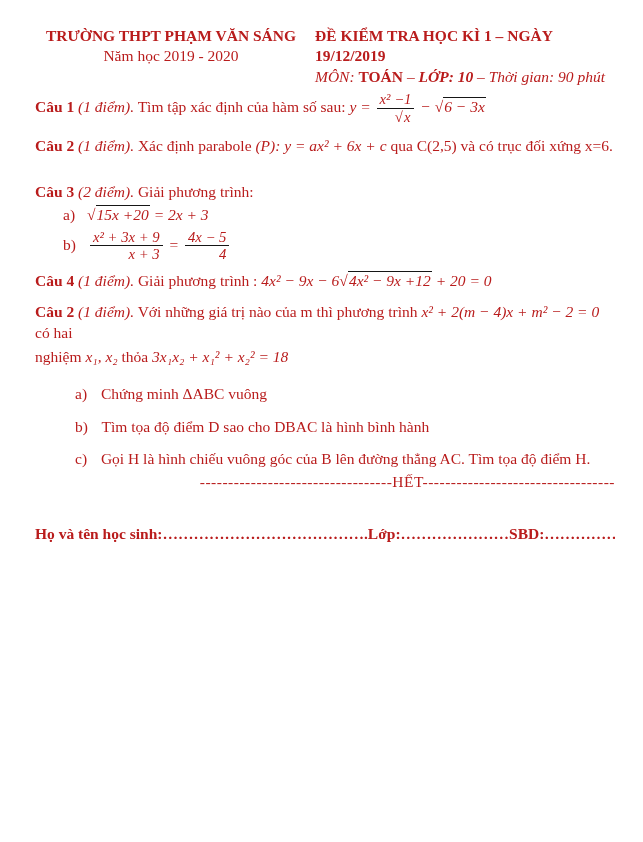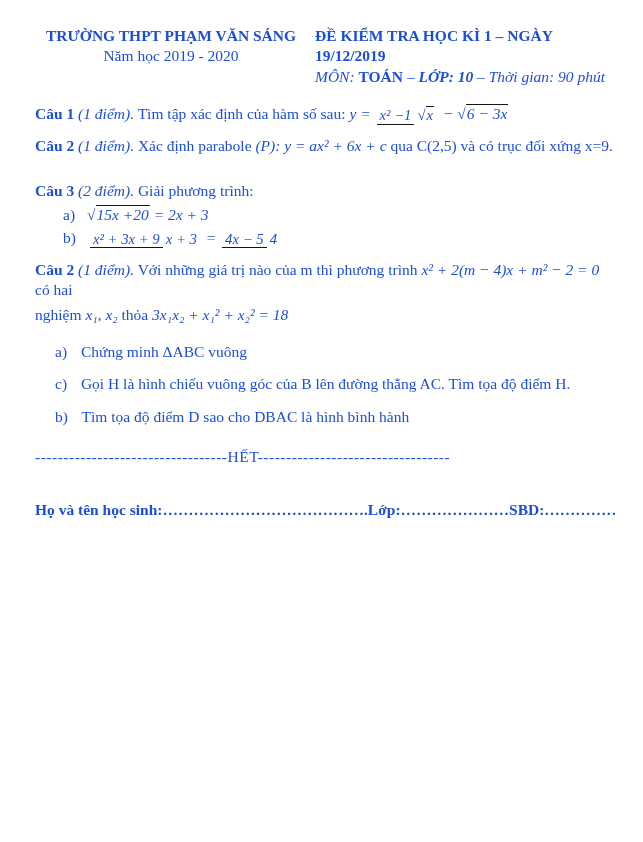--- a/index.html
+++ b/index.html
@@ -1,42 +1,42 @@
 <!DOCTYPE html>
 <html><head>
 <meta charset="utf-8">
 <style>
   html,body{margin:0;padding:0;background:#ffffff;}
   .page{
     width:643px;height:842px;background:#fff;box-sizing:border-box;
-    padding:26px 28px 0 35px;color:#1d4ed8;
+    padding:26px 28px 0 35px;color:#b91c1c;
     font-family:"Liberation Serif","DejaVu Serif",serif;
     font-size:15.5px;line-height:1.32;overflow:hidden;
   }
   .bold{font-weight:bold}
   .it{font-style:italic}
   .ul{}
   .header{display:flex}
   .header-left{width:272px;text-align:center}
   .header-right{flex:1;padding-left:8px}
   .official{margin-top:22px;margin-left:43px;letter-spacing:.3px}
   .q{margin-top:11px}
   .math{font-style:italic;white-space:nowrap}
-  .frac{display:inline-flex;flex-direction:row;vertical-align:middle;
+  .frac{display:inline-flex;flex-direction:column;vertical-align:middle;
         text-align:right;line-height:1.12;font-size:.95em;margin:0 2px}
   .frac .num{border-bottom:1.2px solid #161616;padding:0 3px}
   .frac .den{padding:0 3px}
   .sqrt{display:inline-block;white-space:nowrap}
   .sqrt::before{content:"\221A";}
   .sqrt .rad{border-top:1.2px solid #161616;padding:0 1px}
   .sub-item{margin-left:28px;margin-top:3px;display:flex;align-items:center}
   .sub-item .sub-label{margin-right:12px;font-style:normal}
-  .q6-item{margin-left:20px;margin-top:12px}
+  .q6-item{margin-left:40px;margin-top:12px}
   .q6-item .sub-label{margin-right:10px}
-  .end-line{margin-top:20px;text-align:left;letter-spacing:.5px}
+  .end-line{margin-top:2px;text-align:right;letter-spacing:.5px}
   .student-line{margin-top:32px;white-space:nowrap;overflow:hidden}
 </style>
 </head>
 <body>
 
 <div class="page">
 
   <div class="header">
     <div class="header-left">
       <div class="bold">TRƯỜNG THPT PHẠM VĂN SÁNG</div>
@@ -51,41 +51,41 @@
         <span class="bold it ul">LỚP:</span>
         <span class="bold it">10</span>
         <span>–</span>
         <span class="it ul">Thời gian:</span>
         <span class="it">90 phút</span>
       </div>
     </div>
   </div>
 
 
-  <div class="q" style="margin-top:17px">
+  <div class="q" style="margin-top:4px">
     <span class="bold">Câu 1</span>
     <span class="it">(1 điểm).</span>
     <span>Tìm tập xác định của hàm số sau:</span>
     <span class="math">
       <span>y =</span>
       <span class="frac">
         <span class="num">x² −1</span>
         <span class="den"><span class="sqrt"><span class="rad">x</span></span></span>
       </span>
       <span>−</span>
       <span class="sqrt"><span class="rad">6 − 3x</span></span>
     </span>
   </div>
 
   <div class="q">
     <span class="bold">Câu 2</span>
     <span class="it">(1 điểm).</span>
     <span>Xác định parabole</span>
     <span class="math">(P): y = ax² + 6x + c</span>
-    <span>qua C(2,5) và có trục đối xứng x=9.</span>
+    <span>qua C(2,5) và có trục đối xứng x=6.</span>
   </div>
 
   <div class="q" style="margin-top:25px">
     <div>
       <span class="bold">Câu 3</span>
       <span class="it">(2 điểm).</span>
       <span>Giải phương trình:</span>
     </div>
     <div class="sub-item">
       <span class="sub-label">a)</span>
@@ -103,20 +103,29 @@
         </span>
         <span>=</span>
         <span class="frac">
           <span class="num">4x − 5</span>
           <span class="den">4</span>
         </span>
       </span>
     </div>
   </div>
 
+  <div class="q" style="margin-top:8px">
+    <span class="bold">Câu 4</span>
+    <span class="it">(1 điểm).</span>
+    <span>Giải phương trình :</span>
+    <span class="math">
+      <span>4x² − 9x − 6</span><span class="sqrt"><span class="rad">4x² − 9x +12</span></span>
+      <span>+ 20 = 0</span>
+    </span>
+  </div>
 
   <div class="q">
     <div>
       <span class="bold">Câu 2</span>
       <span class="it">(1 điểm).</span>
       <span>Với những giá trị nào của m thì phương trình</span>
       <span class="math">x² + 2(m − 4)x + m² − 2 = 0</span>
       <span>có hai</span>
     </div>
     <div style="margin-top:4px">
@@ -126,26 +135,26 @@
       <span class="math">3x₁x₂ + x₁² + x₂² = 18</span>
     </div>
   </div>
 
   <div class="q" style="margin-top:17px">
     <div class="q6-item" style="margin-top:14px">
       <span class="sub-label">a)</span>
       <span>Chứng minh  ΔABC vuông</span>
     </div>
     <div class="q6-item">
+      <span class="sub-label">b)</span>
+      <span>Tìm tọa độ điểm D sao cho DBAC là hình bình hành</span>
+    </div>
+    <div class="q6-item">
       <span class="sub-label">c)</span>
       <span>Gọi H là hình chiếu vuông góc của B lên đường thẳng AC. Tìm tọa độ điểm H.</span>
-    </div>
-    <div class="q6-item">
-      <span class="sub-label">b)</span>
-      <span>Tìm tọa độ điểm D sao cho DBAC là hình bình hành</span>
     </div>
   </div>
 
 
   <div class="end-line">----------------------------------HẾT----------------------------------</div>
 
   <div class="student-line bold">Họ và tên học sinh:………………………………….Lớp:…………………SBD:……………….</div>
 
 </div>
 

